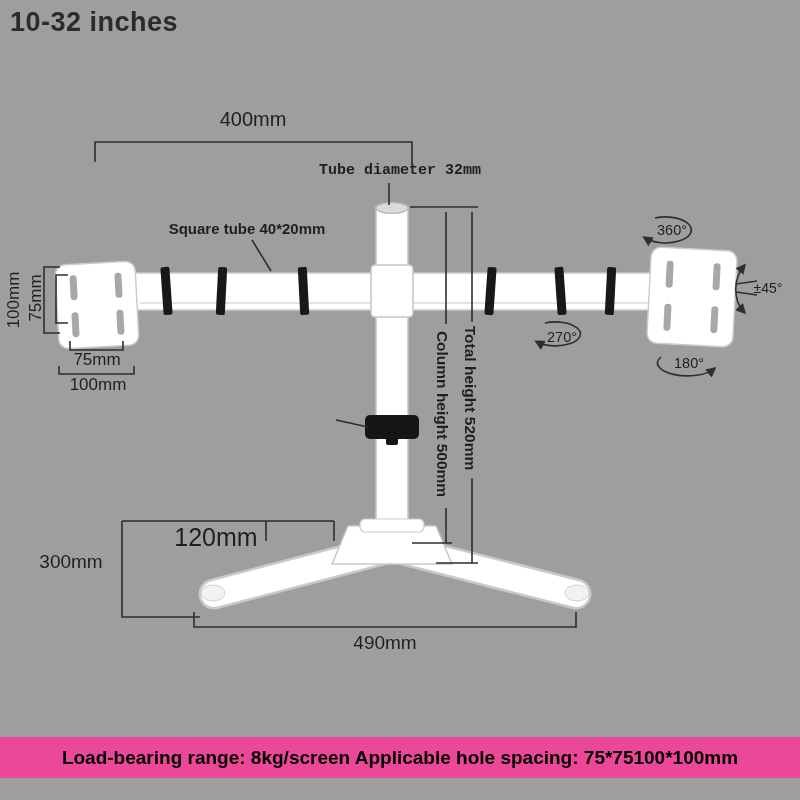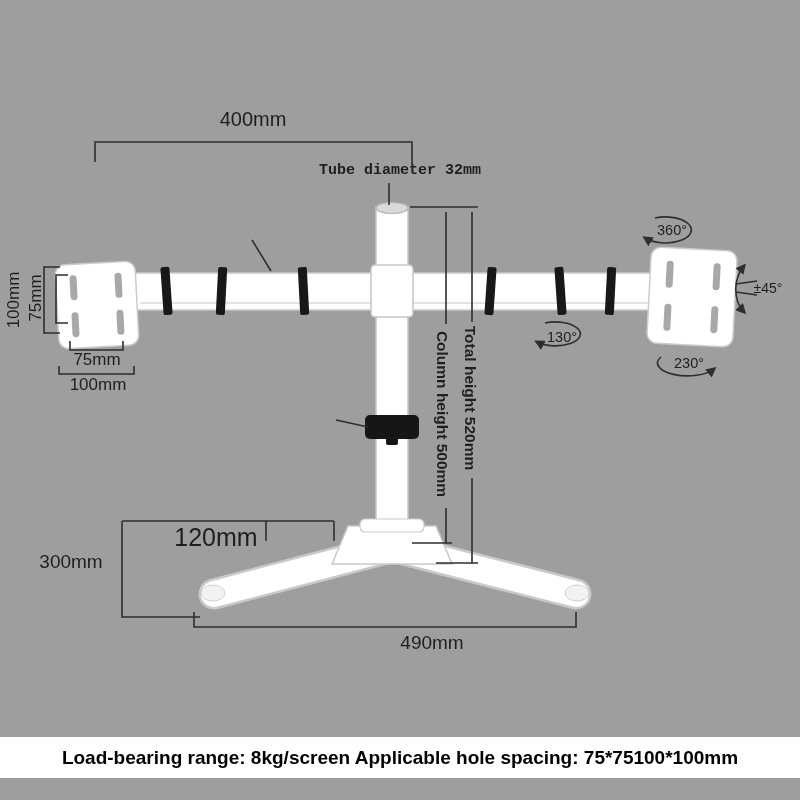--- a/index.html
+++ b/index.html
@@ -6,21 +6,21 @@
   body{width:800px;height:800px;background:#9e9e9e;font-family:"Liberation Sans",sans-serif;overflow:hidden;}
   .stage{position:relative;width:800px;height:800px;}
   svg.draw{position:absolute;left:0;top:0;}
   .lbl{position:absolute;color:#1f1f1f;white-space:nowrap;line-height:1.1;}
   .ctr{transform:translate(-50%,-50%);}
   .rotccw{transform:translate(-50%,-50%) rotate(-90deg);}
   .rotcw{transform:translate(-50%,-50%) rotate(90deg);}
   .b{font-weight:700;}
   .title{left:10px;top:8px;font-size:27px;font-weight:700;color:#2b2b2b;letter-spacing:0.5px;}
   .cable{width:64px;white-space:normal;line-height:1.3;}
-  .footer{position:absolute;left:0;top:737px;width:800px;height:41px;background:#ffffff;display:flex;align-items:center;}
+  .footer{position:absolute;left:0;top:737px;width:800px;height:41px;background:#ec4899;display:flex;align-items:center;}
   .footer span{font-weight:700;font-size:19px;color:#000;width:100%;text-align:center;white-space:nowrap;}
 </style>
 </head>
 <body>
 
 <div class="stage">
 
   <svg class="draw" width="800" height="800" viewBox="0 0 800 800">
     <defs>
       <marker id="arr" viewBox="0 0 10 10" refX="7" refY="5" markerWidth="6.5" markerHeight="6.5" orient="auto-start-reverse">
@@ -103,50 +103,52 @@
 
     <g stroke="#2e2e2e" stroke-width="1.6" fill="none">
       <path d="M655,218 A 26 13 0 1 1 645,238" marker-end="url(#arr)"></path>
       <path d="M545,323 A 25 12 0 1 1 537,342" marker-end="url(#arr)"></path>
       <path d="M661,357 A 28 12 0 0 0 714,369" marker-end="url(#arr)"></path>
       <path d="M744,266 C 733,279 733,300 744,312" marker-start="url(#arr)" marker-end="url(#arr)"></path>
       <path d="M736,284 L757,281 M736,292 L757,295"></path>
     </g>
   </svg>
 
+  <div class="lbl title">10-32 inches</div>
 
   <div class="lbl ctr" style="left:253px;top:119px;font-size:20px;">400mm</div>
 
   <div class="lbl ctr b" style="left:400px;top:171px;font-size:15px;font-family:Liberation Mono, monospace;">Tube diameter 32mm</div>
 
+  <div class="lbl ctr b" style="left:247px;top:229px;font-size:15px;">Square tube 40*20mm</div>
 
   <div class="lbl ctr" style="left:672px;top:231px;font-size:14.5px;">360°</div>
 
   <div class="lbl ctr" style="left:768px;top:289px;font-size:14px;">±45°</div>
 
-  <div class="lbl ctr" style="left:562px;top:338px;font-size:14.5px;">130°</div>
+  <div class="lbl ctr" style="left:562px;top:338px;font-size:14.5px;">270°</div>
 
-  <div class="lbl ctr" style="left:689px;top:364px;font-size:14.5px;">230°</div>
+  <div class="lbl ctr" style="left:689px;top:364px;font-size:14.5px;">180°</div>
 
   <div class="lbl rotccw" style="left:14px;top:300px;font-size:17px;">100mm</div>
 
   <div class="lbl rotccw" style="left:36px;top:298px;font-size:17px;">75mm</div>
 
   <div class="lbl ctr" style="left:97px;top:360px;font-size:17px;">75mm</div>
 
   <div class="lbl ctr" style="left:98px;top:385px;font-size:17px;">100mm</div>
 
 
   <div class="lbl rotcw b" style="left:470px;top:398px;font-size:15.5px;">Total height 520mm</div>
 
   <div class="lbl rotcw b" style="left:442px;top:414px;font-size:15.5px;">Column height 500mm</div>
 
   <div class="lbl ctr" style="left:216px;top:538px;font-size:25px;">120mm</div>
 
   <div class="lbl ctr" style="left:71px;top:562px;font-size:19px;">300mm</div>
 
-  <div class="lbl ctr" style="left:385px;top:643px;font-size:19px;margin-left:47px;">490mm</div>
+  <div class="lbl ctr" style="left:385px;top:643px;font-size:19px;">490mm</div>
 
   <div class="footer">
     <span>Load-bearing range: 8kg/screen Applicable hole spacing: 75*75100*100mm</span>
   </div>
 
 </div>
 
 </body></html>

